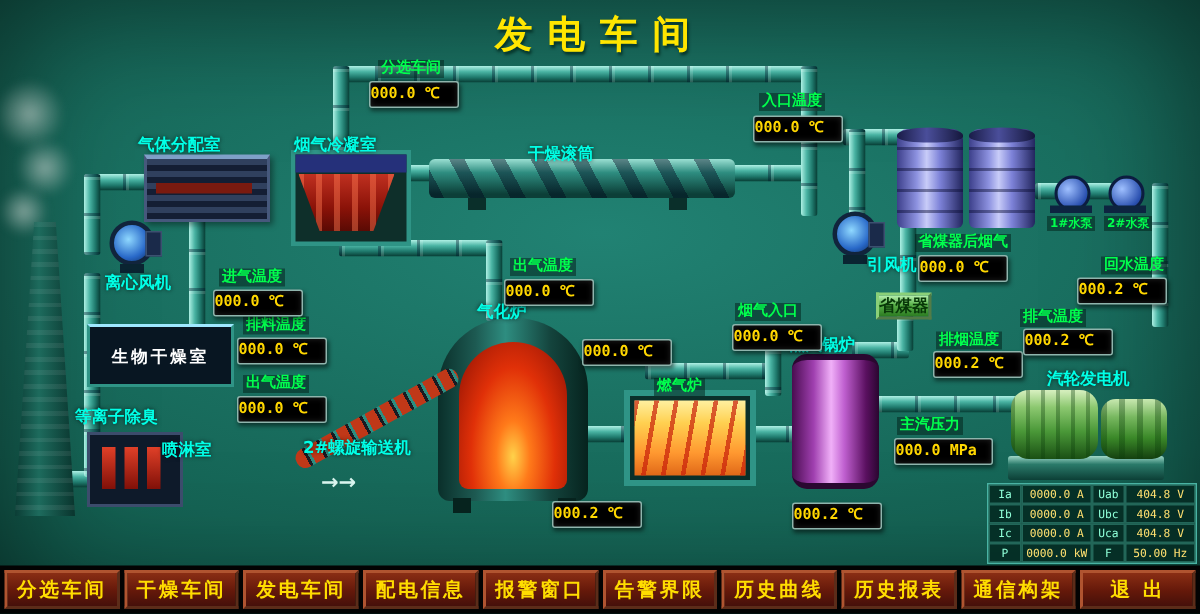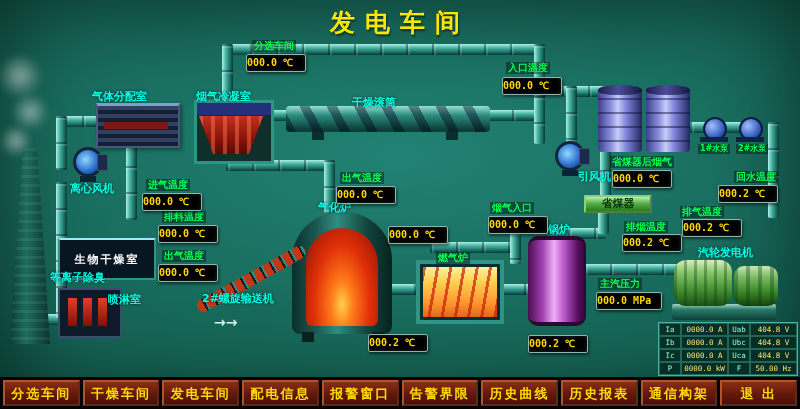--- a/index.html
+++ b/index.html
@@ -74,41 +74,41 @@
     border:2px solid #0c1c40; background:radial-gradient(circle at 35% 35%, #9fc0ff, #2a50b0 70%, #122a66); }
   .pump-base { position:absolute; left:0; bottom:0; width:28px; height:5px; background:#0d2440; }
   .fan { position:absolute; width:38px; height:36px; z-index:2; }
   .fan-wheel { position:absolute; left:1px; top:1px; width:24px; height:24px; border-radius:50%;
     border:3px solid #11243c; background:radial-gradient(circle at 40% 40%, #8fd8ff, #2868c8 60%, #0c2858); }
   .fan-motor { position:absolute; right:2px; top:8px; width:9px; height:15px; background:#1a2a4a; border:1px solid #3c5070; }
   .fan-stand { position:absolute; left:8px; bottom:0; width:16px; height:6px; background:#0a2431; }
   .bioroom { position:absolute; left:58px; top:216px; width:94px; height:38px; z-index:2;
     background:#081622; border:2px solid #2f9486; border-top-color:#9fe8ff;
     display:flex; align-items:center; justify-content:center;
-    color:#fff; font-size:11px; font-weight:bold; letter-spacing:2px;margin-top:22px; }
+    color:#fff; font-size:11px; font-weight:bold; letter-spacing:2px; }
   .spraybox { position:absolute; left:58px; top:288px; width:60px; height:46px; z-index:2;
     background:#0e1a2a; border:2px solid #3c4c6c; }
   .spray-bar { position:absolute; top:8px; width:9px; height:28px;
     background:linear-gradient(180deg,#e04028,#801008); }
   .gasifier { position:absolute; left:292px; top:212px; width:100px; height:122px; z-index:2;
     border-radius:48px 48px 8px 8px;
     background:linear-gradient(90deg,#0a2f2a 0%, #1d5a52 25%, #2e8d80 45%, #14443d 75%, #06231e 100%); }
   .flame { position:absolute; left:14px; top:16px; width:72px; height:98px; border-radius:36px 36px 6px 6px;
     background:radial-gradient(ellipse at 50% 78%, #ffd24a 0%, #ff7a1a 22%, #e03008 55%, #8a1004 100%); }
   .gas-leg { position:absolute; top:332px; width:12px; height:10px; background:#06231e; z-index:2; }
   .furnace { position:absolute; left:416px; top:260px; width:88px; height:64px; z-index:2;
     background:#0a2f2a; border:4px solid #2f9486; box-sizing:border-box; }
   .furnace-fire { position:absolute; left:3px; top:3px; right:3px; bottom:3px;
     background-image:
       repeating-linear-gradient(100deg, rgba(200,30,10,.7) 0 3px, transparent 3px 13px),
       linear-gradient(180deg,#fff0a0 0%, #ffd050 30%, #ff9830 70%, #e06818 100%); }
   .boiler { position:absolute; left:528px; top:236px; width:58px; height:90px; z-index:2; border-radius:10px;
     background:linear-gradient(90deg,#4a0c50 0%, #a040b0 25%, #f0b0f8 45%, #c060d0 60%, #5a1060 85%, #2a0630 100%);
     border-top:4px solid #2a0830; border-bottom:4px solid #2a0830; box-sizing:border-box; }
-  .eco-btn { position:absolute; left:584px; top:195px; width:68px; height:18px; z-index:6;
+  .eco-btn { position:absolute; left:584px; top:195px; width:37px; height:18px; z-index:6;
     background:linear-gradient(180deg,#b8f0b0,#58b048 45%,#2a7a20); border:2px outset #8ad078;
     color:#083808; font-weight:bold; font-size:11px; text-align:center; line-height:14px; cursor:pointer; box-sizing:border-box; }
   .turbine-base { position:absolute; left:672px; top:304px; width:104px; height:16px; z-index:2;
     background:linear-gradient(180deg,#9fd8c8,#2a7a6a 35%,#0c3f36); border-radius:2px; }
   .turbine-body { position:absolute; left:674px; top:260px; width:58px; height:46px; z-index:2; border-radius:12px;
     background-image:
       repeating-linear-gradient(90deg, rgba(10,60,10,.35) 0 3px, transparent 3px 10px),
       linear-gradient(180deg,#d8f0c0 0%, #8cc870 25%, #4a9838 60%, #1a5014 100%); }
   .turbine-gen { position:absolute; left:734px; top:266px; width:44px; height:40px; z-index:2; border-radius:10px;
     background-image:

